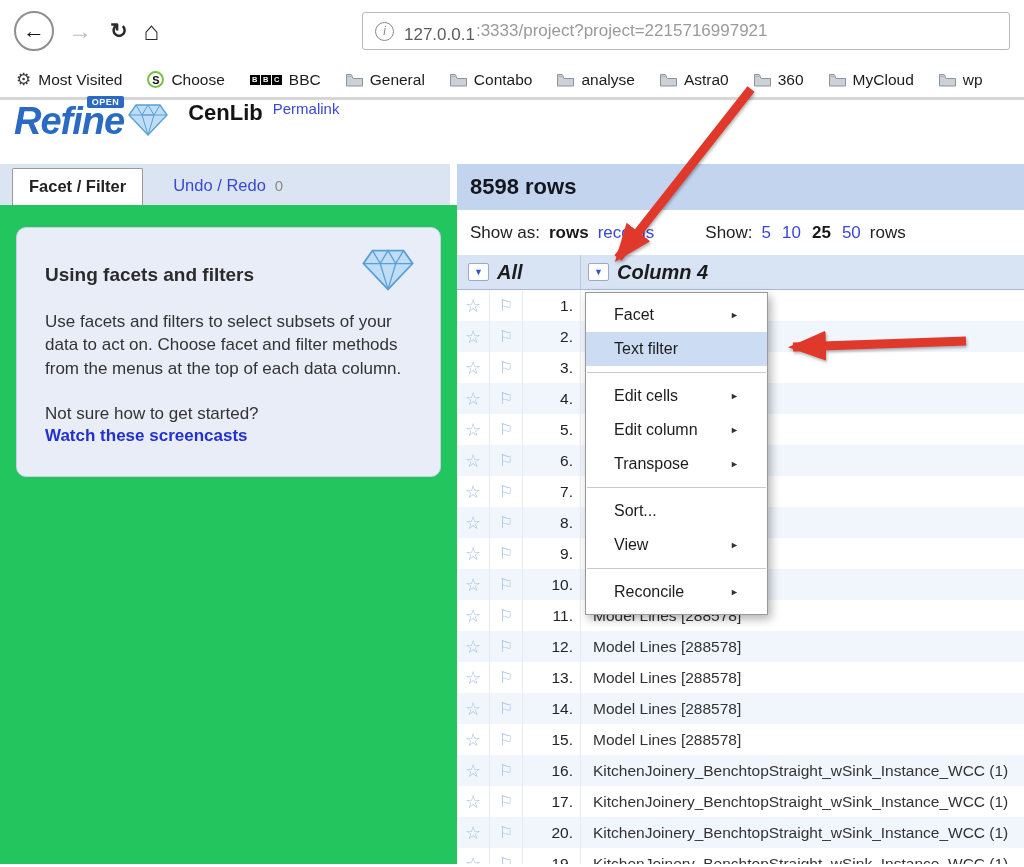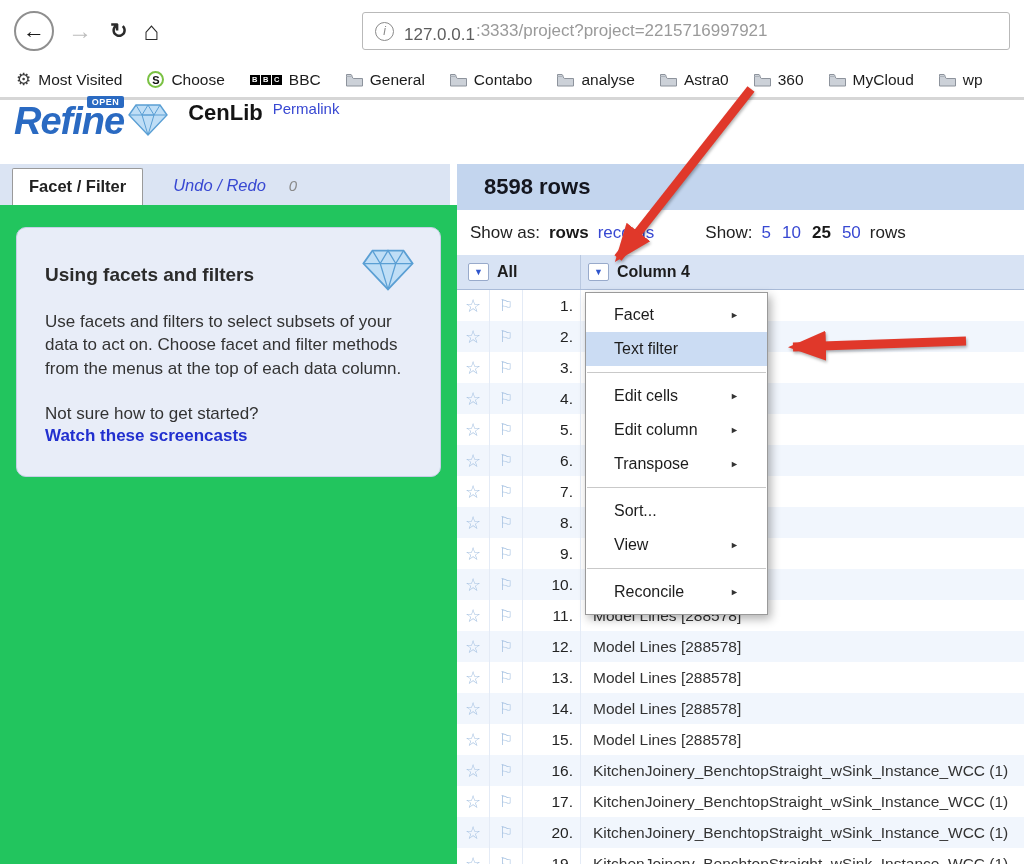--- a/index.html
+++ b/index.html
@@ -42,52 +42,52 @@
   .project-name { font-size:22px; font-weight:bold; color:#141414; }
   .permalink { font-size:15px; color:var(--link_blue,#3848d2); margin-left:-10px; }
 
   
   .content { display:flex; height:700px; }
   .left-panel { width:457px; min-width:457px; display:flex; flex-direction:column; background:#fff; }
   .tabs { height:41px; background:var(--tab_strip_blue,#dbe4f3); display:flex; align-items:flex-end;
           padding-left:12px; gap:30px; margin-right:7px; }
   .tab-active { background:#fff; border:1px solid #9a9a9a; border-bottom:none; border-radius:2px 2px 0 0;
                 padding:8px 16px 9px; font-weight:bold; font-size:16.5px; color:#222; }
-  .tab-undo { padding:8px 0 10px; font-size:16.5px; color:var(--link_blue,#3848d2); display:flex; gap:23px; align-items:center;font-style:italic; }
+  .tab-undo { padding:8px 0 10px; font-size:16.5px; color:var(--link_blue,#3848d2); display:flex; gap:9px; align-items:center; }
   .undo-count { color:#8a8a8a; font-size:15px; }
   .left-body { flex:1; background:#22c55e; }
   .help-box { margin:22px 16px 0 16px; background:var(--panel_bg,#e8edf8); border:1px solid #c6cfe6;
               border-radius:10px; padding:24px 28px 30px; position:relative; }
   .help-title { font-size:19px; font-weight:bold; color:#2b2b2b; margin:12px 0 24px; }
   .help-diamond { position:absolute; top:20px; right:26px; }
   .help-body { font-size:17px; color:#333; line-height:1.38; margin-bottom:24px; }
   .help-question { font-size:17px; color:#333; margin-bottom:2px; }
   .help-link { font-size:17px; font-weight:bold; color:var(--strong_link_blue,#2230cf); }
 
   
   .right-panel { flex:1; min-width:0; display:flex; flex-direction:column; background:#fff; }
   .rows-bar { height:46px; background:var(--title_bar_blue,#c3d5ee); display:flex; align-items:center;
-              padding-left:27px; font-size:22px; font-weight:bold; color:#14161f; }
+              padding-left:13px; font-size:22px; font-weight:bold; color:#14161f; }
   .showas-row { height:45px; display:flex; align-items:center; padding-left:13px; font-size:17px; color:#222; gap:9px; }
   .sel-strong { font-weight:bold; color:#181818; }
   .link { color:var(--link_blue,#3848d2); }
   .show-label { margin-left:42px; }
   .psizes { display:flex; gap:11px; }
   .psize { color:var(--link_blue,#3848d2); }
   .psize.selected { color:#181818; font-weight:bold; }
 
   .table-header { height:35px; background:var(--table_header_blue,#d8e3f4); border-bottom:1px solid #a9bbd8;
                   display:flex; align-items:center; }
   .th-all { width:124px; min-width:124px; height:100%; display:flex; align-items:center; gap:8px;
             padding-left:11px; border-right:1px solid #b9c8e0; }
   .th-col1 { display:flex; align-items:center; gap:8px; padding-left:7px; }
   .dd-btn { width:21px; height:18px; background:#fff; border:1px solid #98aacb; border-radius:2px;
             display:flex; align-items:center; justify-content:center; }
   .dd-btn .tri { color:#2f55cc; font-size:9px; line-height:1; }
-  .th-label { font-weight:bold; font-size:16px; color:#1c1c1c; }
+  .th-label { font-weight:bold; font-size:20px; color:#1c1c1c;font-style:italic; }
 
   .table-body { flex:1; overflow:hidden; }
   .trow { height:31px; display:flex; align-items:stretch; background:#fff; }
   .trow.alt { background:#f1f6fd; }
   .cell { display:flex; align-items:center; }
   .cell.star { width:33px; min-width:33px; justify-content:center; color:#a6c2e2; font-size:18px; border-right:1px solid #e4ebf6; }
   .cell.flag { width:33px; min-width:33px; justify-content:center; color:#a6c2e2; font-size:16px; border-right:1px solid #e4ebf6; }
   .cell.rnum { width:58px; min-width:58px; justify-content:flex-end; padding-right:7px; color:#222; font-size:15.5px; border-right:1px solid #e4ebf6; }
   .cell.rval { padding-left:12px; font-size:15.5px; color:#333; white-space:nowrap; }
 

